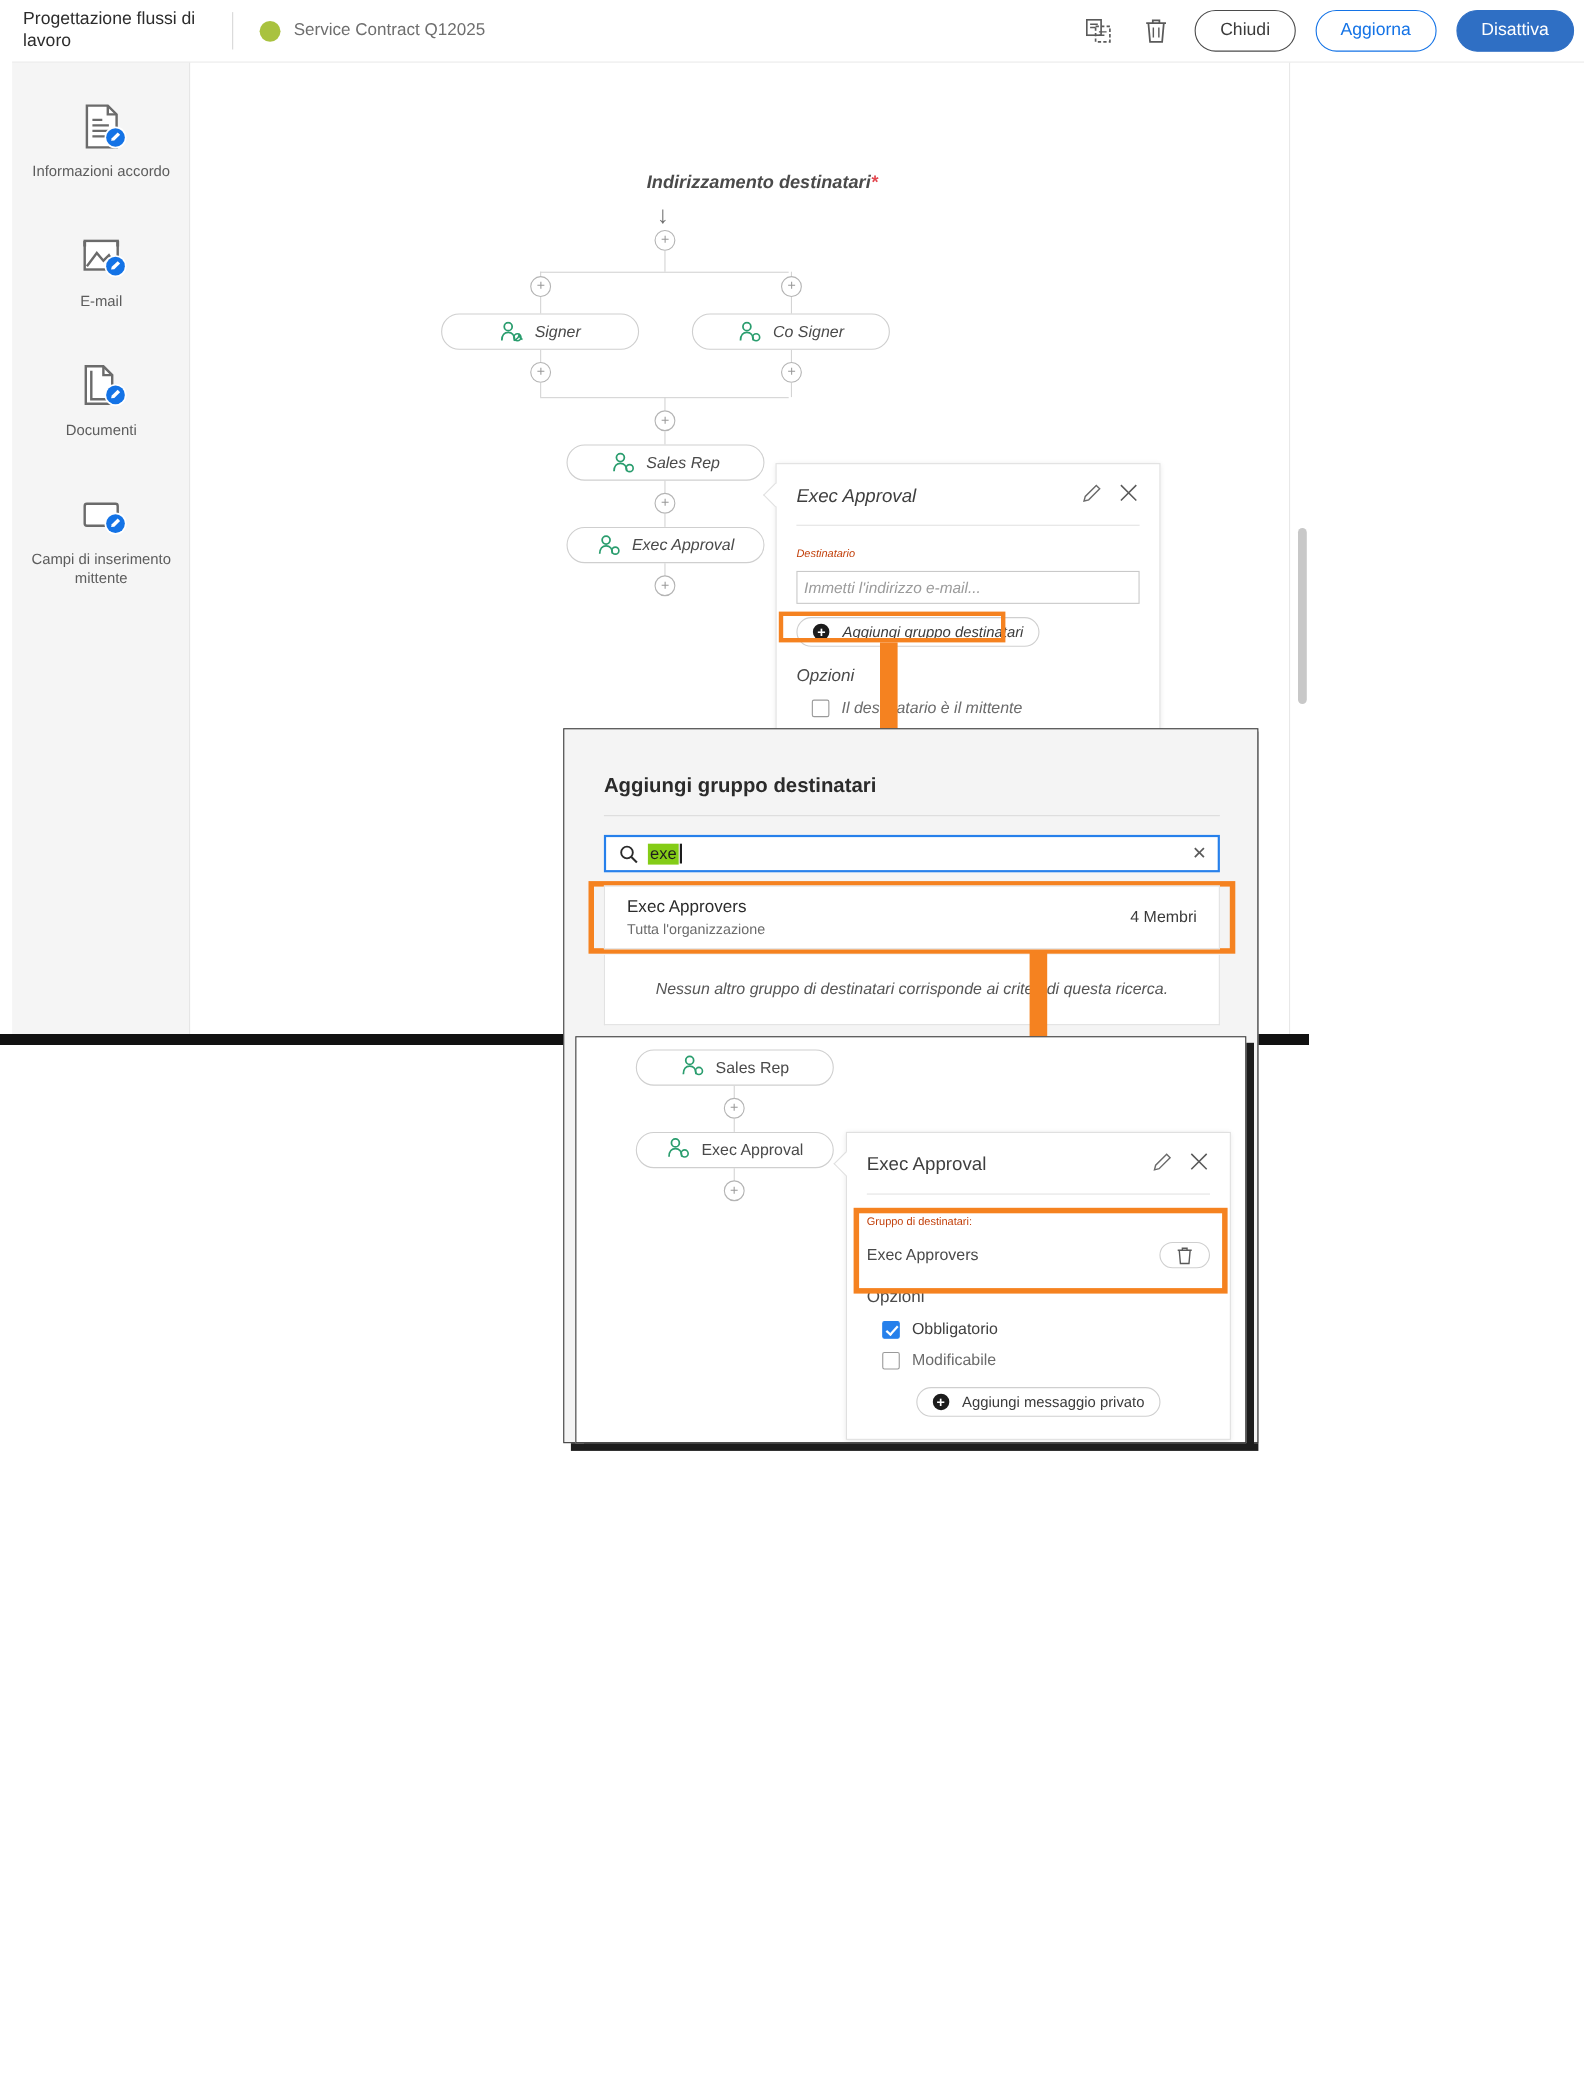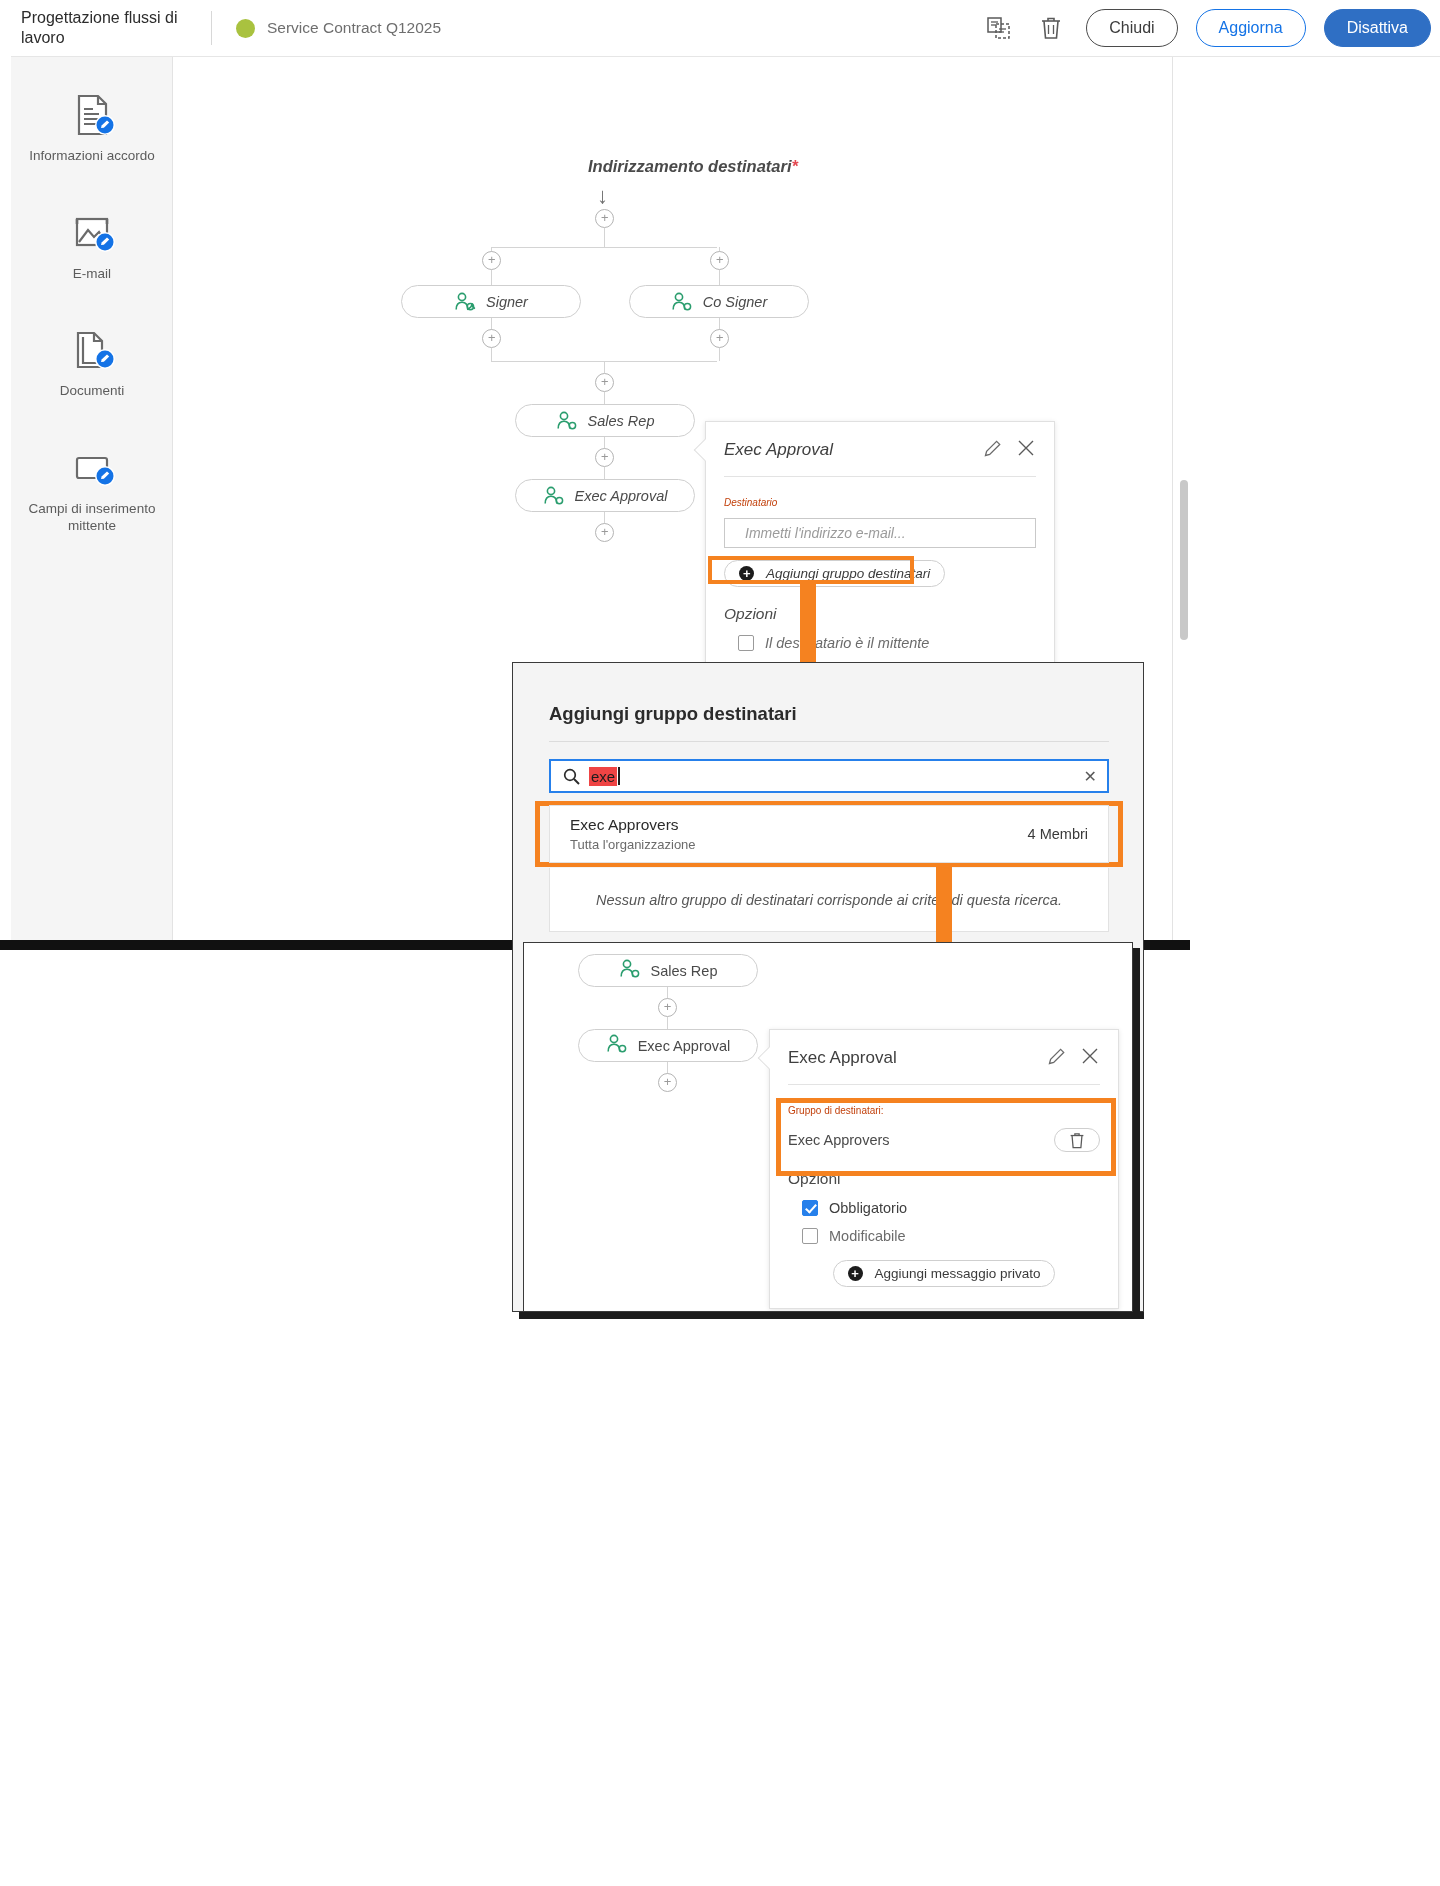--- a/index.html
+++ b/index.html
@@ -117,21 +117,21 @@
     background: #ffffff; border-left: 1px solid #e0e0e0; border-bottom: 1px solid #e0e0e0;
     transform: rotate(45deg);
   }
   .dp-header { display: flex; align-items: center; padding: 16px 18px 0 18px; }
   .dp-title { font-size: 17px; color: #3f3f3f; }
   .dp-actions { margin-left: auto; display: flex; align-items: center; gap: 14px; }
   .dp-rule { height: 1px; background: #e3e3e3; margin: 14px 18px 0 18px; }
   .dp-section-label { font-size: 10px; color: #c2410c; padding: 20px 18px 0 18px; }
   .dp-input {
     margin: 10px 18px 0 18px; height: 30px; border: 1px solid #c9c9c9; background:#fff;
-    display: flex; align-items: center; padding: 0 20px; font-size: 14px; color: #9b9b9b;
+    display: flex; align-items: center; padding: 0 6px; font-size: 14px; color: #9b9b9b;
   }
   .dp-addbtn {
     margin: 12px 18px 0 18px; height: 27px; border: 1px solid #cfcfcf; border-radius: 14px;
     background: #ffffff; display: flex; align-items: center; gap: 12px; padding: 0 14px;
     font-size: 13.5px; color: #3b3b3b; cursor: pointer; width: max-content;
   }
   .plus-circle-filled {
     width: 15px; height: 15px; border-radius: 50%; background: #1c1c1c; color: #fff;
     display: flex; align-items: center; justify-content: center;
     font-size: 13px; line-height: 1; font-weight: 700;
@@ -163,21 +163,21 @@
   }
   .modal-title { position: absolute; left: 36px; top: 40px; font-size: 18.5px; font-weight: 700; color: #2b2b2b; }
   .modal-rule { position: absolute; left: 36px; top: 78px; width: 560px; height: 1px; background: #dcdcdc; }
   .search-wrap {
     position: absolute; left: 36px; top: 96px; width: 560px; height: 34px;
     border: 2px solid #2680eb; background: #ffffff; display: flex; align-items: center;
     padding: 0 10px;
   }
   .search-icon-box { width: 20px; display: flex; align-items: center; justify-content: center; }
   .search-text {
-    margin-left: 8px; font-size: 15px; color: #1d1d1d; background: #ef4444; padding: 1px 2px;
+    margin-left: 8px; font-size: 15px; color: #1d1d1d; background: #84cc16; padding: 1px 2px;
   }
   .search-caret { width: 2px; height: 18px; background: #1d1d1d; margin-left: 1px; }
   .search-clear { margin-left: auto; font-size: 16px; color: #5a5a5a; cursor: pointer; }
 
   .result-hl {
     position: absolute; left: 22px; top: 138px; width: 588px; height: 66px;
     border: 5px solid #f58220; background: transparent;
   }
   .result-list {
     position: absolute; left: 36px; top: 142px; width: 560px; height: 58px;

